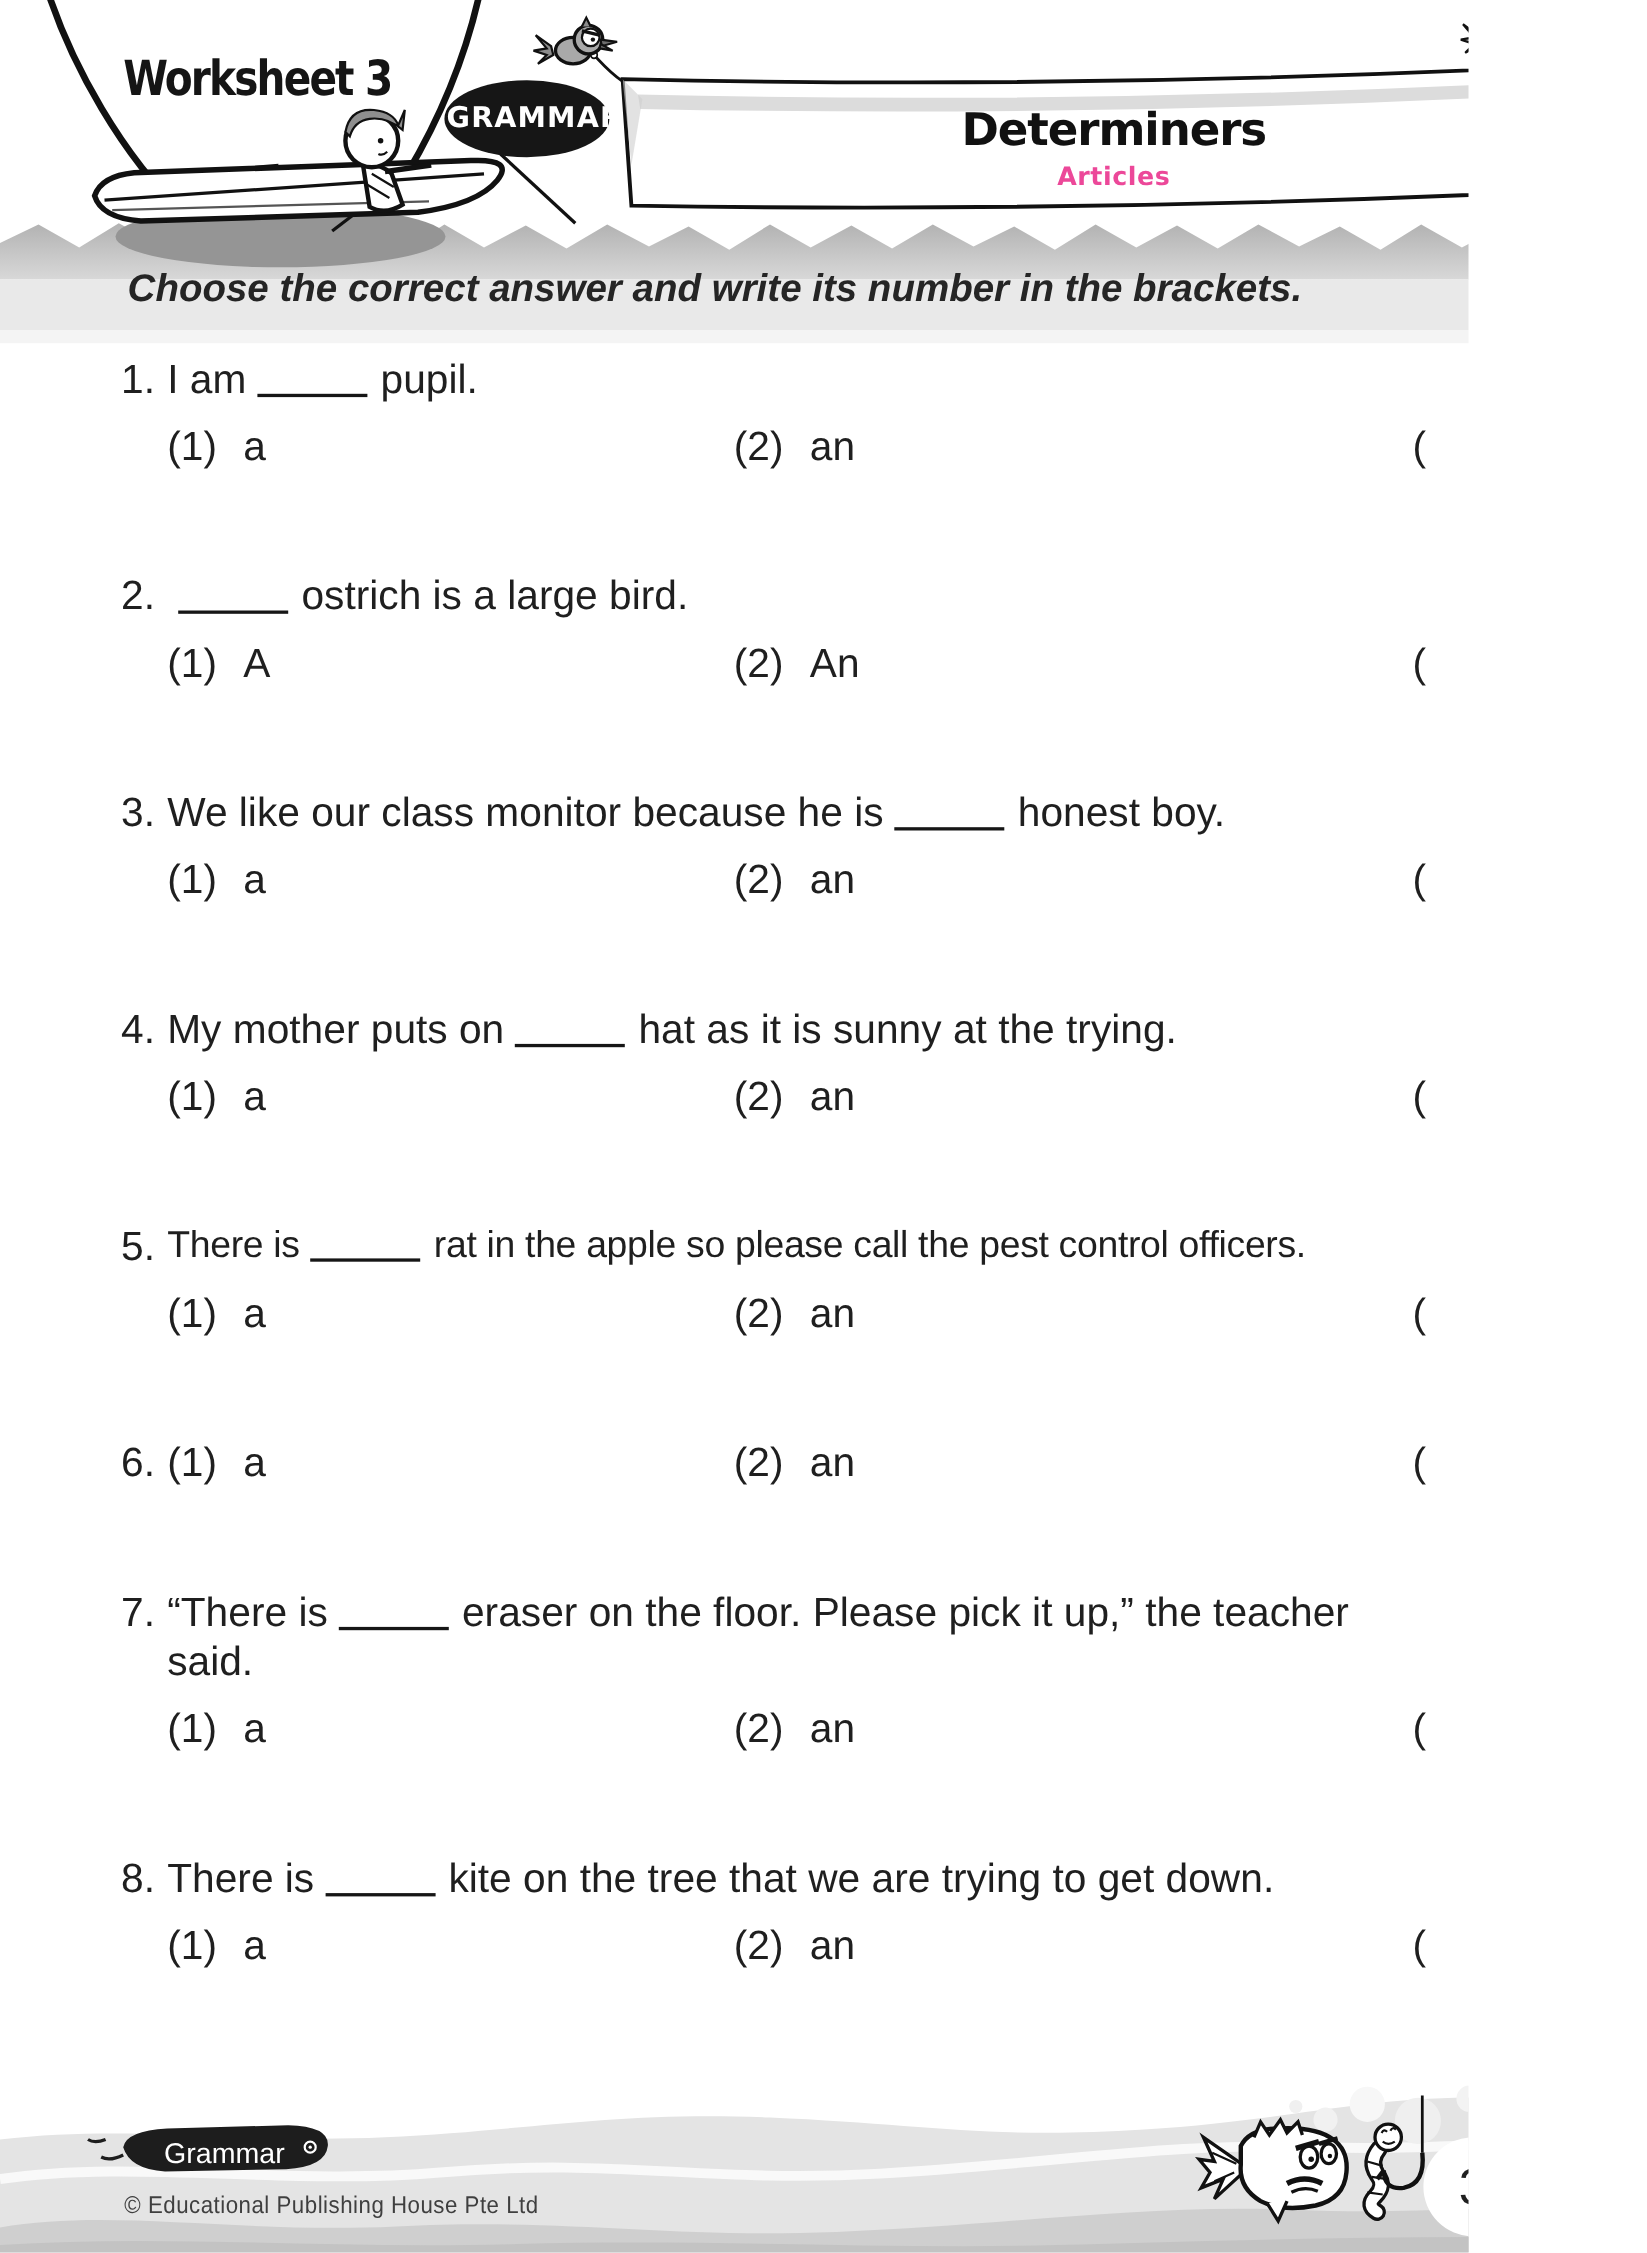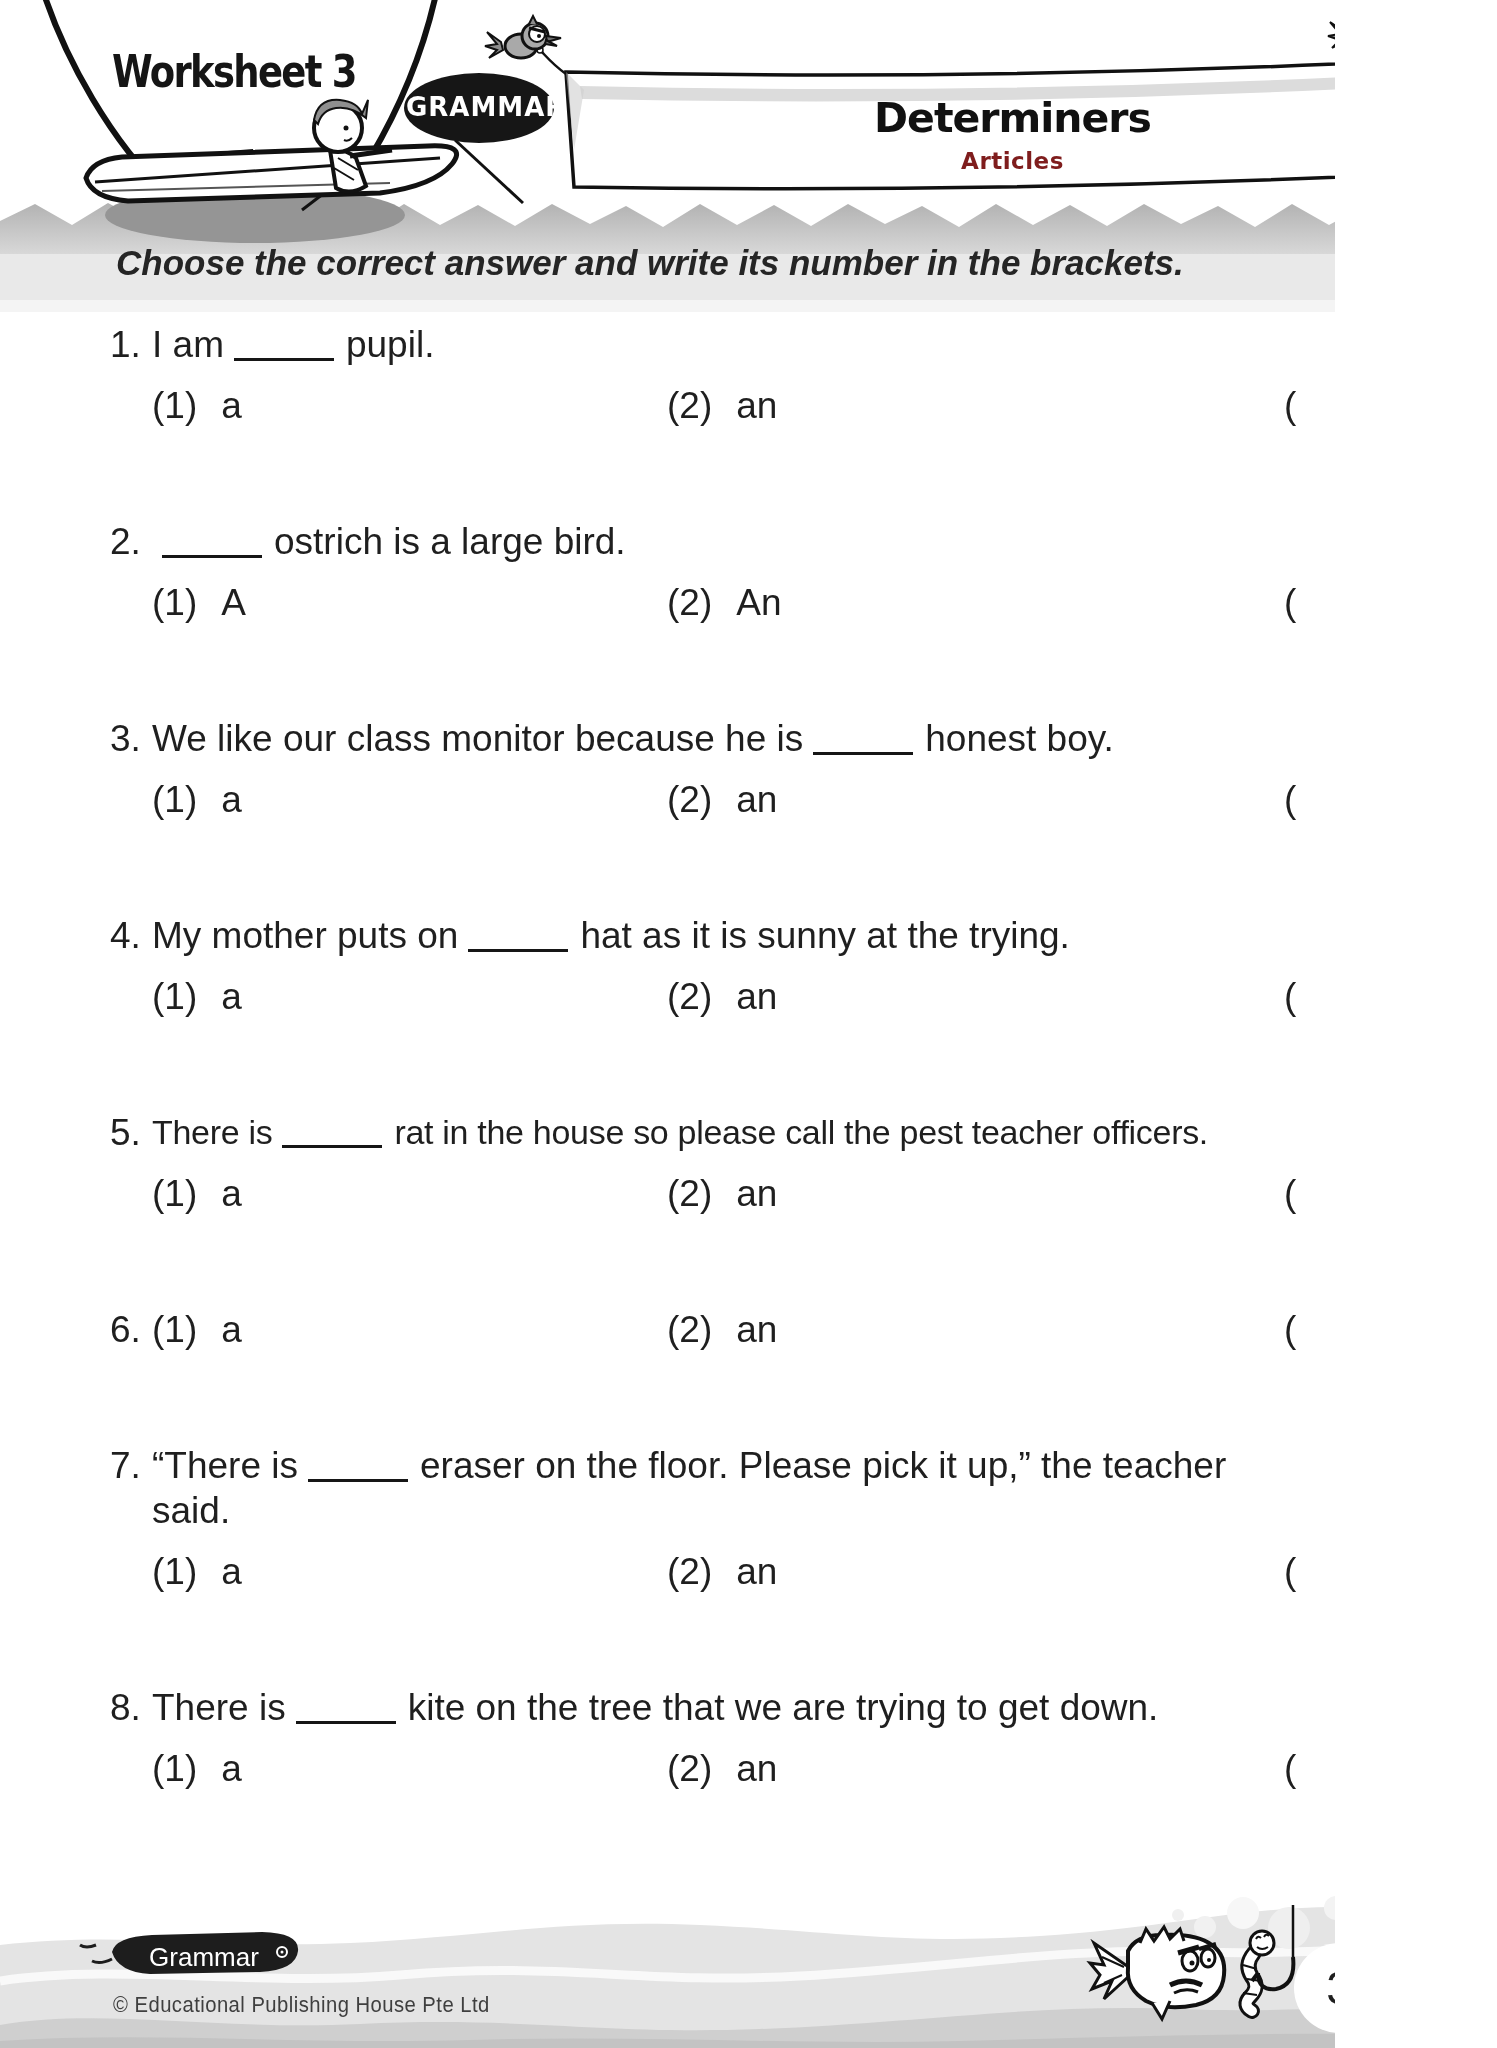--- a/index.html
+++ b/index.html
@@ -16,21 +16,21 @@
   .grammar-badge-label{
     position:absolute;left:406px;top:92px;width:146px;text-align:center;
     font-family:"DejaVu Sans",sans-serif;font-weight:800;font-size:26px;letter-spacing:1px;color:#ffffff;
   }
   .banner-title{
     position:absolute;left:566px;top:94px;width:893px;text-align:center;
     font-family:"DejaVu Sans",sans-serif;font-weight:800;font-size:41px;letter-spacing:-1px;color:#111111;
   }
   .banner-subtitle{
     position:absolute;left:566px;top:148px;width:893px;text-align:center;
-    font-family:"DejaVu Sans",sans-serif;font-weight:800;font-size:23px;letter-spacing:.5px;color:#7f1d1d;
+    font-family:"DejaVu Sans",sans-serif;font-weight:800;font-size:23px;letter-spacing:.5px;color:#ec4899;
   }
   .instruction{
     position:absolute;left:116px;top:243px;width:1300px;
     font-weight:bold;font-style:italic;font-size:35px;color:#252525;letter-spacing:0px;white-space:nowrap;
   }
   
   .questions{position:absolute;left:0;top:322px;width:1497px;}
   .question{position:relative;padding-left:152px;margin-bottom:91px;font-size:37px;line-height:45px;}
   .q-num{position:absolute;left:110px;top:0;width:46px;}
   .q-body{width:1345px;}
@@ -202,21 +202,21 @@
           <span class="opt opt2"><span class="opt-label">(2)</span><span>an</span></span>
           <span class="brk brk-open">(</span>
           <span class="brk brk-close">)</span>
         </div>
       </div>
     </div>
 
     <div class="question">
       <div class="q-num">5.</div>
       <div class="q-body">
-        <div class="q-text condensed"><span>There is</span><span class="blank"></span><span>rat in the house so please call the pest teacher officers.</span><span class="q-line2"></span></div>
+        <div class="q-text condensed"><span>There is</span><span class="blank"></span><span>rat in the apple so please call the pest control officers.</span><span class="q-line2"></span></div>
         <div class="q-options">
           <span class="opt"><span class="opt-label">(1)</span><span>a</span></span>
           <span class="opt opt2"><span class="opt-label">(2)</span><span>an</span></span>
           <span class="brk brk-open">(</span>
           <span class="brk brk-close">)</span>
         </div>
       </div>
     </div>
 
     <div class="question">

